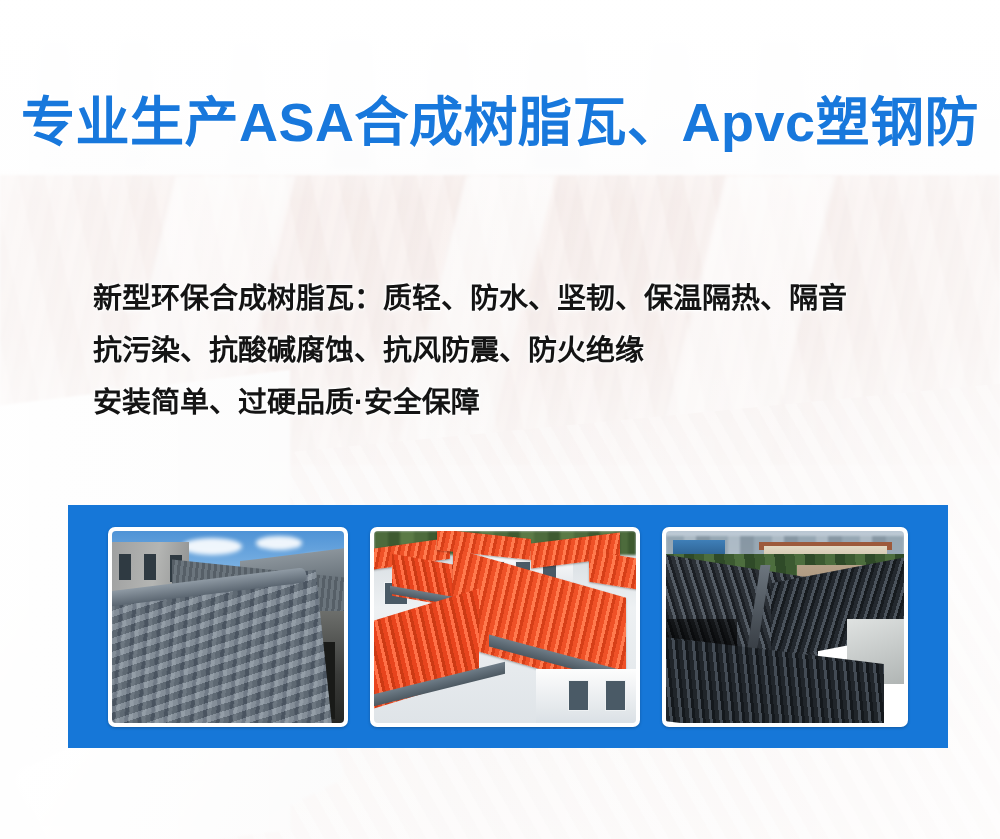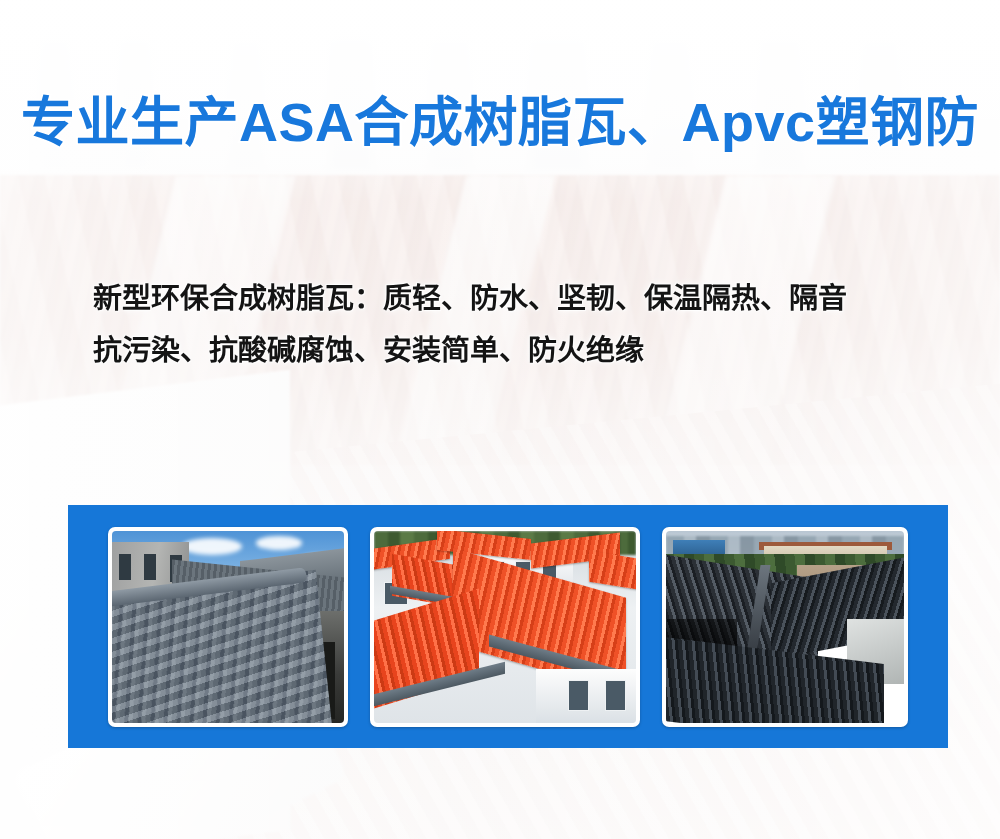--- a/index.html
+++ b/index.html
@@ -302,21 +302,22 @@
   </div>
 
   <div class="content">
 
     <div class="headline">
       <div class="headline-line">专业生产ASA合成树脂瓦、Apvc塑钢防</div>
     </div>
 
     <div class="subhead">
       <div class="sub-line">新型环保合成树脂瓦：质轻、防水、坚韧、保温隔热、隔音</div>
-      <div class="sub-line">抗污染、抗酸碱腐蚀、安装简单、防火绝缘</div>
+      <div class="sub-line">抗污染、抗酸碱腐蚀、抗风防震、防火绝缘</div>
+      <div class="sub-line">安装简单、过硬品质·安全保障</div>
     </div>
 
     <div class="gallery">
 
       <div class="photo p1">
         <div class="photo-inner">
           <div class="ph1-sky"></div>
           <div class="ph1-cloud" style="left:30%;top:4%;width:26%;height:9%;"></div>
           <div class="ph1-cloud" style="left:62%;top:3%;width:20%;height:7%;"></div>
           <div class="ph1-cloud" style="left:80%;top:12%;width:22%;height:8%;"></div>

